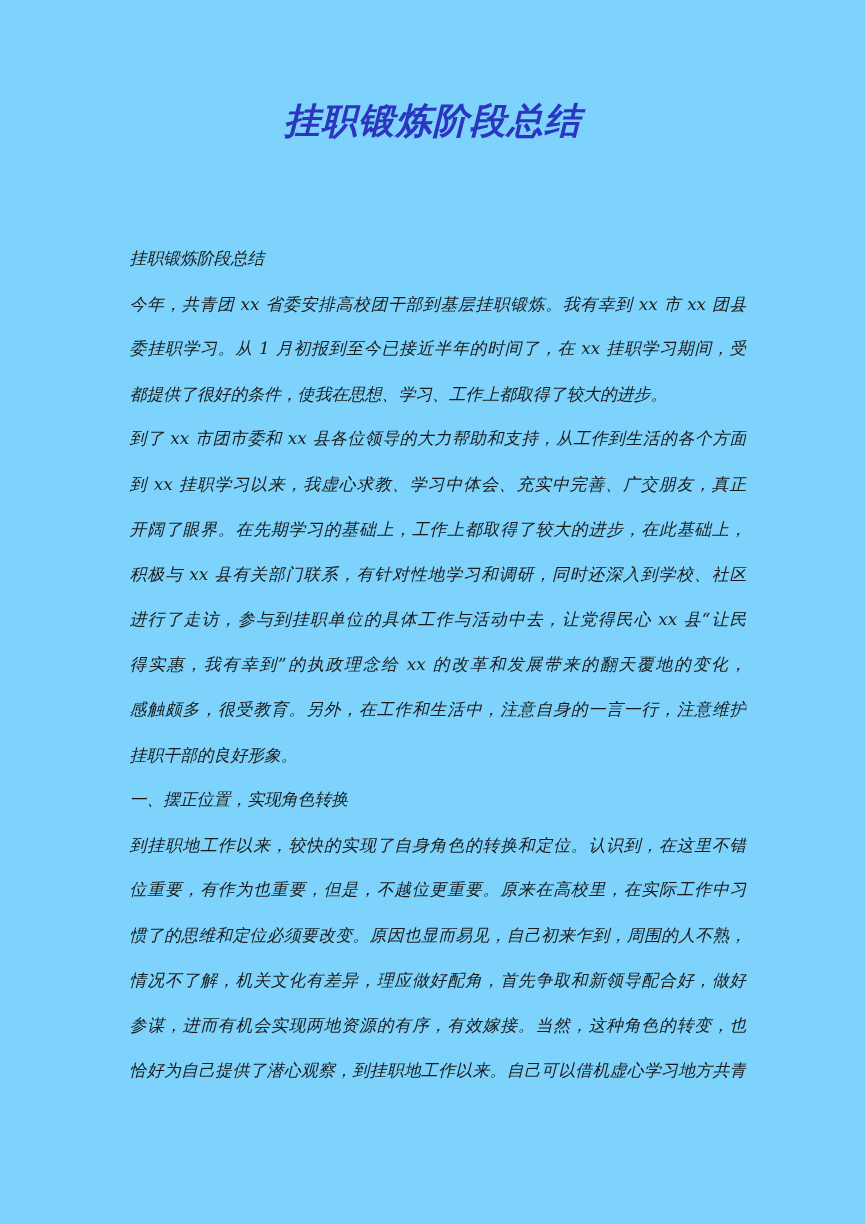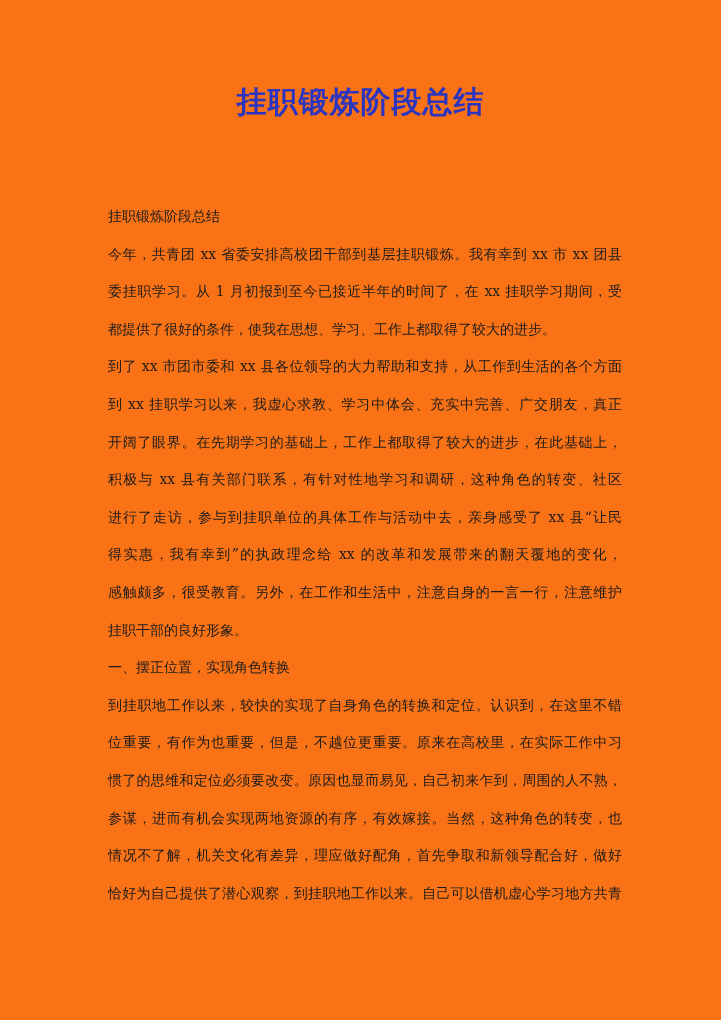--- a/index.html
+++ b/index.html
@@ -10,21 +10,22 @@
     width: 721px;
     height: 1020px;
     background: #ffffff;
     overflow: hidden;
     font-family: "DejaVu Serif", "Liberation Serif", serif;
   }
   .page {
     position: relative;
     width: 721px;
     height: 1020px;
-    background: #f97316;
+    background: #7dd3fc;
+    font-style: italic;
   }
   .doc-title {
     position: absolute;
     top: 84px;
     left: 0;
     width: 721px;
     text-align: center;
     font-size: 30px;
     font-weight: bold;
     letter-spacing: 1px;
@@ -65,31 +66,31 @@
       </div>
       <div class="para">
         <div class="line full">今年，共青团 xx 省委安排高校团干部到基层挂职锻炼。我有幸到 xx 市 xx 团县</div>
         <div class="line full">委挂职学习。从 1 月初报到至今已接近半年的时间了，在 xx 挂职学习期间，受</div>
         <div class="line">都提供了很好的条件，使我在思想、学习、工作上都取得了较大的进步。</div>
         <div class="line full">到了 xx 市团市委和 xx 县各位领导的大力帮助和支持，从工作到生活的各个方面</div>
       </div>
       <div class="para">
         <div class="line full">到 xx 挂职学习以来，我虚心求教、学习中体会、充实中完善、广交朋友，真正</div>
         <div class="line full">开阔了眼界。在先期学习的基础上，工作上都取得了较大的进步，在此基础上，</div>
-        <div class="line full">积极与 xx 县有关部门联系，有针对性地学习和调研，这种角色的转变、社区</div>
-        <div class="line full">进行了走访，参与到挂职单位的具体工作与活动中去，亲身感受了 xx 县“让民</div>
+        <div class="line full">积极与 xx 县有关部门联系，有针对性地学习和调研，同时还深入到学校、社区</div>
+        <div class="line full">进行了走访，参与到挂职单位的具体工作与活动中去，让党得民心 xx 县“让民</div>
         <div class="line full">得实惠，我有幸到”的执政理念给 xx 的改革和发展带来的翻天覆地的变化，</div>
         <div class="line full">感触颇多，很受教育。另外，在工作和生活中，注意自身的一言一行，注意维护</div>
         <div class="line">挂职干部的良好形象。</div>
       </div>
       <div class="para">
         <div class="line">一、摆正位置，实现角色转换</div>
       </div>
       <div class="para">
         <div class="line full">到挂职地工作以来，较快的实现了自身角色的转换和定位。认识到，在这里不错</div>
         <div class="line full">位重要，有作为也重要，但是，不越位更重要。原来在高校里，在实际工作中习</div>
         <div class="line full">惯了的思维和定位必须要改变。原因也显而易见，自己初来乍到，周围的人不熟，</div>
+        <div class="line full">情况不了解，机关文化有差异，理应做好配角，首先争取和新领导配合好，做好</div>
         <div class="line full">参谋，进而有机会实现两地资源的有序，有效嫁接。当然，这种角色的转变，也</div>
-        <div class="line full">情况不了解，机关文化有差异，理应做好配角，首先争取和新领导配合好，做好</div>
         <div class="line full">恰好为自己提供了潜心观察，到挂职地工作以来。自己可以借机虚心学习地方共青</div>
       </div>
     </div>
 </div>
 
 </body></html>

